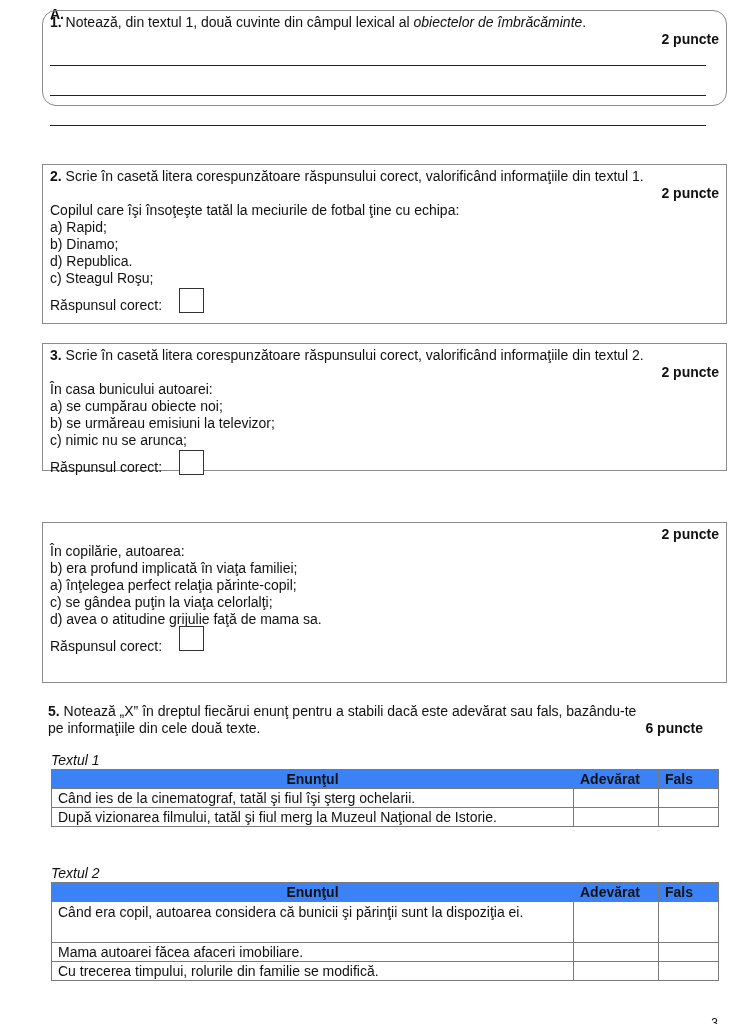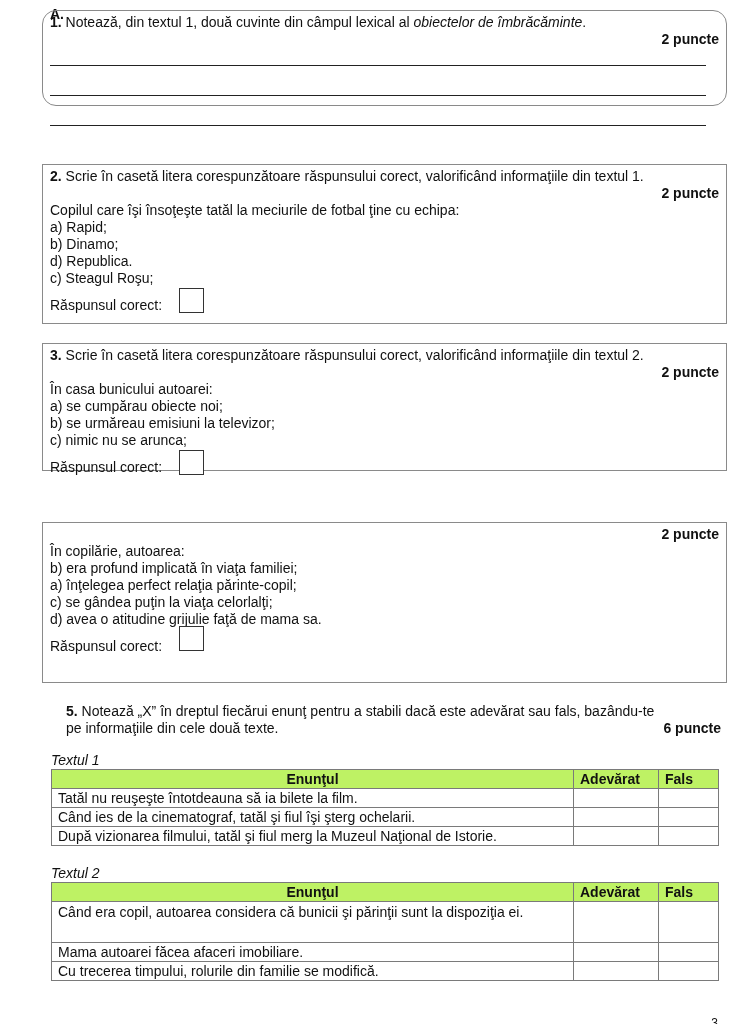--- a/index.html
+++ b/index.html
@@ -19,31 +19,31 @@
   .qhead b { font-weight: bold; }
   .points { text-align: right; font-weight: bold; margin-right: -1px; }
   .answer-line { position: absolute; left: 7px; right: 20px; border-top: 1px solid #222; height: 0; }
   .opt { white-space: nowrap; }
   .answer-row { margin-top: 7px; position: relative; height: 22px; }
   .answer-row .lbl { position: absolute; left: 0; bottom: 2px; }
   .answer-box {
     position: absolute; width: 25px; height: 25px; border: 1px solid #333; box-sizing: border-box;
     background: #fff;
   }
-  .q5 { position: absolute; left: 66px; top: 703px; width: 655px; }
+  .q5 { position: absolute; left: 48px; top: 703px; width: 655px; }
   .q5 .line2 { display: flex; justify-content: space-between; }
   .tcap { position: absolute; left: 51px; font-style: italic; }
   table.tf {
     position: absolute; left: 51px; width: 668px; border-collapse: collapse;
     font-size: 14px;
   }
   table.tf th, table.tf td {
     border: 1px solid #7a7a7a; padding: 0 6px; text-align: left; vertical-align: top;
   }
-  table.tf th { background: #bef264; font-weight: bold; text-align: center; height: 18px; line-height: 18px; }
+  table.tf th { background: #3b82f6; font-weight: bold; text-align: center; height: 18px; line-height: 18px; }
   table.tf th.c-a, table.tf th.c-f { text-align: left; }
   table.tf td { height: 18px; line-height: 18px; }
   table.tf td.tall { height: 40px; line-height: 20px; }
   .c-e { width: 509px; }
   .c-a { width: 72px; }
   .page-num { position: absolute; right: 35px; bottom: -8px; font-size: 12px; }
 </style>
 </head>
 <body>
 
@@ -121,25 +121,20 @@
 <table class="tf" style="top:769px;">
   <thead>
     <tr>
       <th class="c-e">Enunţul</th>
       <th class="c-a">Adevărat</th>
       <th class="c-f">Fals</th>
     </tr>
   </thead>
   <tbody>
     <tr>
-      <td>Tatăl nu reuşeşte întotdeauna să ia bilete la film.</td>
-      <td></td>
-      <td></td>
-    </tr>
-    <tr>
       <td>Când ies de la cinematograf, tatăl şi fiul îşi şterg ochelarii.</td>
       <td></td>
       <td></td>
     </tr>
     <tr>
       <td>După vizionarea filmului, tatăl şi fiul merg la Muzeul Naţional de Istorie.</td>
       <td></td>
       <td></td>
     </tr>
   </tbody>

